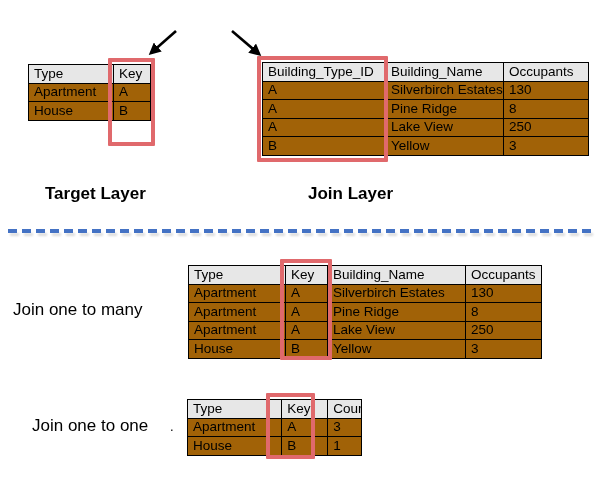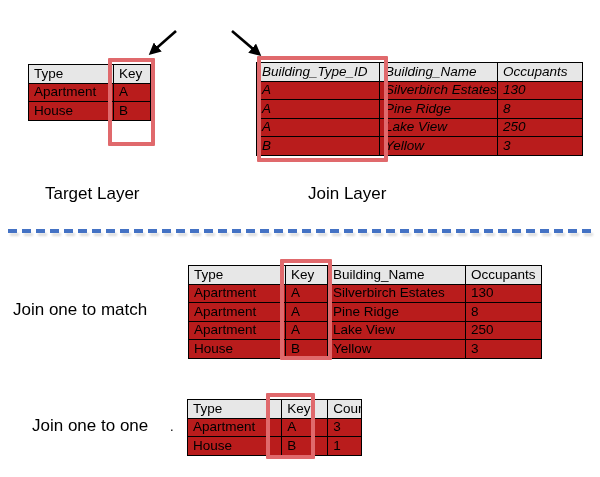--- a/index.html
+++ b/index.html
@@ -13,21 +13,21 @@
   html,body{background:#ffffff;}
   body{font-family:"Liberation Sans","DejaVu Sans",sans-serif;color:var(--text);}
   .canvas{position:relative;width:600px;height:477px;background:#ffffff;overflow:hidden;}
 
   .abs{position:absolute;}
 
   .diagram-title{font-size:16px;line-height:18px;white-space:nowrap;}
   .layer-label{font-size:17px;line-height:19px;white-space:nowrap;}
   .stray{font-size:13px;line-height:13px;}
 
-  table.data{border-collapse:collapse;table-layout:fixed;background:#b91c1c;}
+  table.data{border-collapse:collapse;table-layout:fixed;background:#a16207;}
   table.data th,table.data td{
     border:1.5px solid var(--table-border);
     font-size:13.5px;font-weight:normal;text-align:left;
     height:18.5px;line-height:16px;padding:0 5px;white-space:nowrap;overflow:hidden;
   }
   table.data th{background:var(--header-bg);}
 
   
   #tbl-target{width:122px;}
   #tbl-target th:nth-child(1),#tbl-target td:nth-child(1){width:85px;}
@@ -92,21 +92,21 @@
           <td>Apartment</td>
           <td>A</td>
         </tr>
         <tr>
           <td>House</td>
           <td>B</td>
         </tr>
       </tbody>
     </table>
 
-  <table class="data abs" id="tbl-join" style="left:256px;top:62px;font-style:italic;">
+  <table class="data abs" id="tbl-join" style="left:262px;top:62px;">
       <thead>
         <tr>
           <th>Building_Type_ID</th>
           <th>Building_Name</th>
           <th>Occupants</th>
         </tr>
       </thead>
       <tbody>
         <tr>
           <td>A</td>
@@ -127,27 +127,27 @@
           <td>B</td>
           <td>Yellow</td>
           <td>3</td>
         </tr>
       </tbody>
     </table>
 
   <div class="highlight-box" style="left:108px;top:58px;width:47px;height:88px;"></div>
   <div class="highlight-box" style="left:257px;top:56px;width:131px;height:106px;"></div>
 
-  <div class="abs layer-label" style="left:45px;top:184px;">Target Layer</div>
-  <div class="abs layer-label" style="left:308px;top:184px;">Join Layer</div>
+  <div class="abs layer-label" style="left:45px;top:184px;font-weight:bold;">Target Layer</div>
+  <div class="abs layer-label" style="left:308px;top:184px;font-weight:bold;">Join Layer</div>
 
   <div class="divider-shadow"></div>
   <div class="divider"></div>
 
-  <div class="abs layer-label" style="left:13px;top:300px;">Join one to match</div>
+  <div class="abs layer-label" style="left:13px;top:300px;">Join one to many</div>
   <table class="data abs" id="tbl-otm" style="left:188px;top:265px;">
       <thead>
         <tr>
           <th>Type</th>
           <th>Key</th>
           <th>Building_Name</th>
           <th>Occupants</th>
         </tr>
       </thead>
       <tbody>

